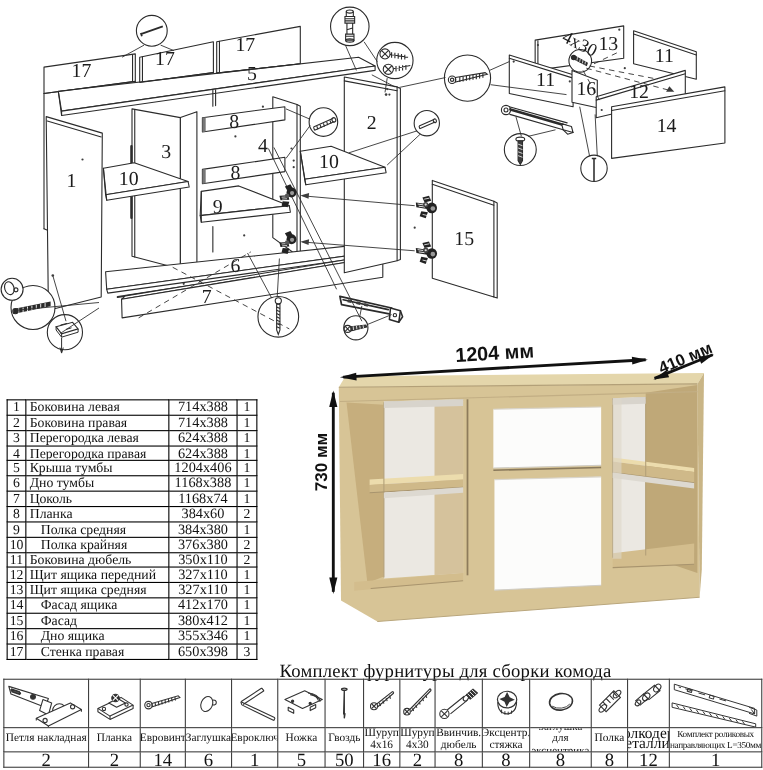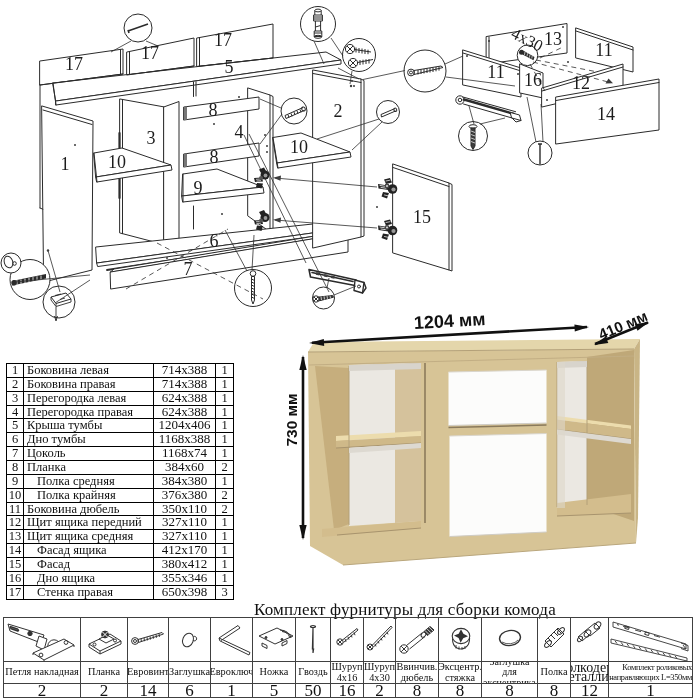--- a/index.html
+++ b/index.html
@@ -16,21 +16,21 @@
 
 #title{position:absolute;left:58px;top:600px;width:694px;text-align:center;font-size:17px;color:#111;letter-spacing:0.2px}
 
 #hw{position:absolute;left:3px;top:617px;border-collapse:collapse;table-layout:fixed;width:689px}
 #hw td{border:1px solid #404040;padding:0;text-align:center;vertical-align:middle;color:#111;overflow:hidden}
 #hw tr.icons td{height:43px}
 #hw tr.icons svg{display:block;margin:0 auto}
 #hw tr.labels td{height:21px;font-size:10.3px;line-height:10.2px}
 #hw .lb{height:21px;overflow:hidden;display:flex;align-items:center;justify-content:center;flex-direction:column}
 #hw .sm2{font-size:14px;line-height:8.6px}
-#hw .kompl2{font-size:8.4px;line-height:9.5px;align-items:flex-start;text-align:right;letter-spacing:-0.3px}
+#hw .kompl2{font-size:8.4px;line-height:9.5px;align-items:flex-start;text-align:center;letter-spacing:-0.3px}
 #hw tr.nums td{height:13px;font-size:17px;line-height:13px}
 
 </style>
 </head>
 <body>
 <div id="page">
 <svg id="art" width="694" height="700" viewBox="0 0 694 700" xmlns="http://www.w3.org/2000/svg">
 <g id="main" stroke="#2b2b2b" stroke-width="1" fill="none" stroke-linejoin="round" stroke-linecap="round">
 
 <polygon points="40,61 123,49 123,74 40,85" fill="#fff"></polygon>

